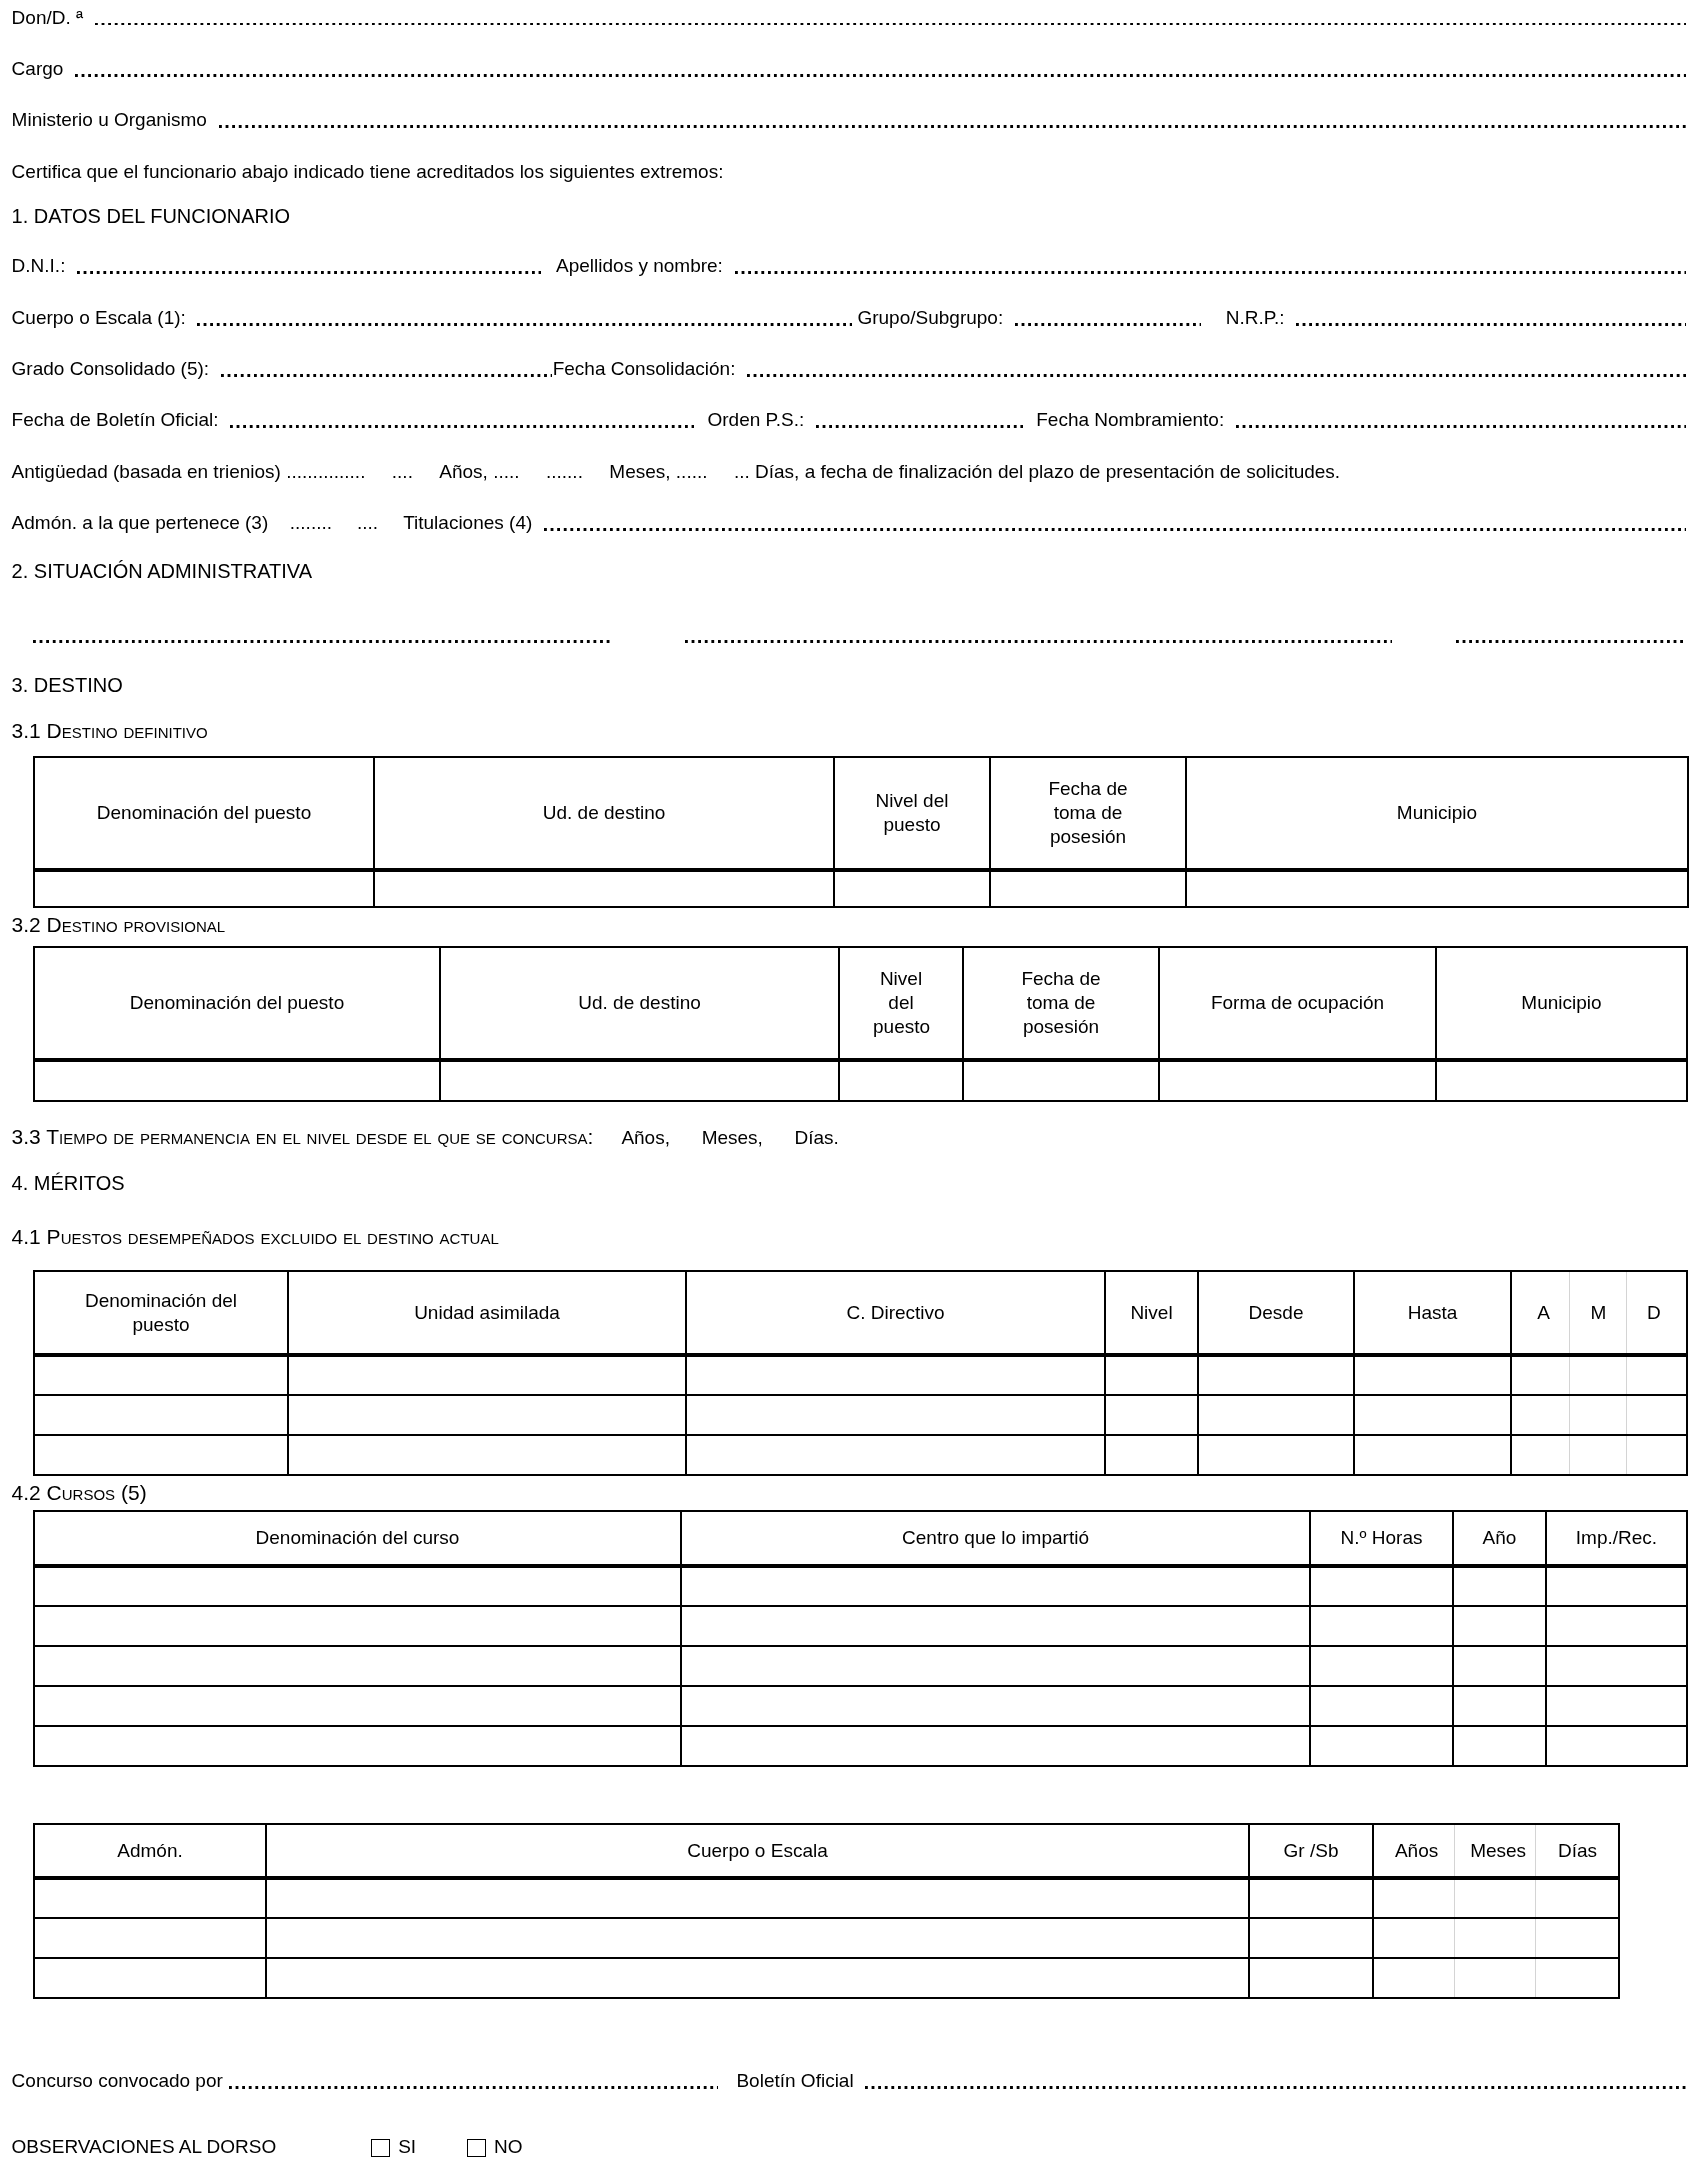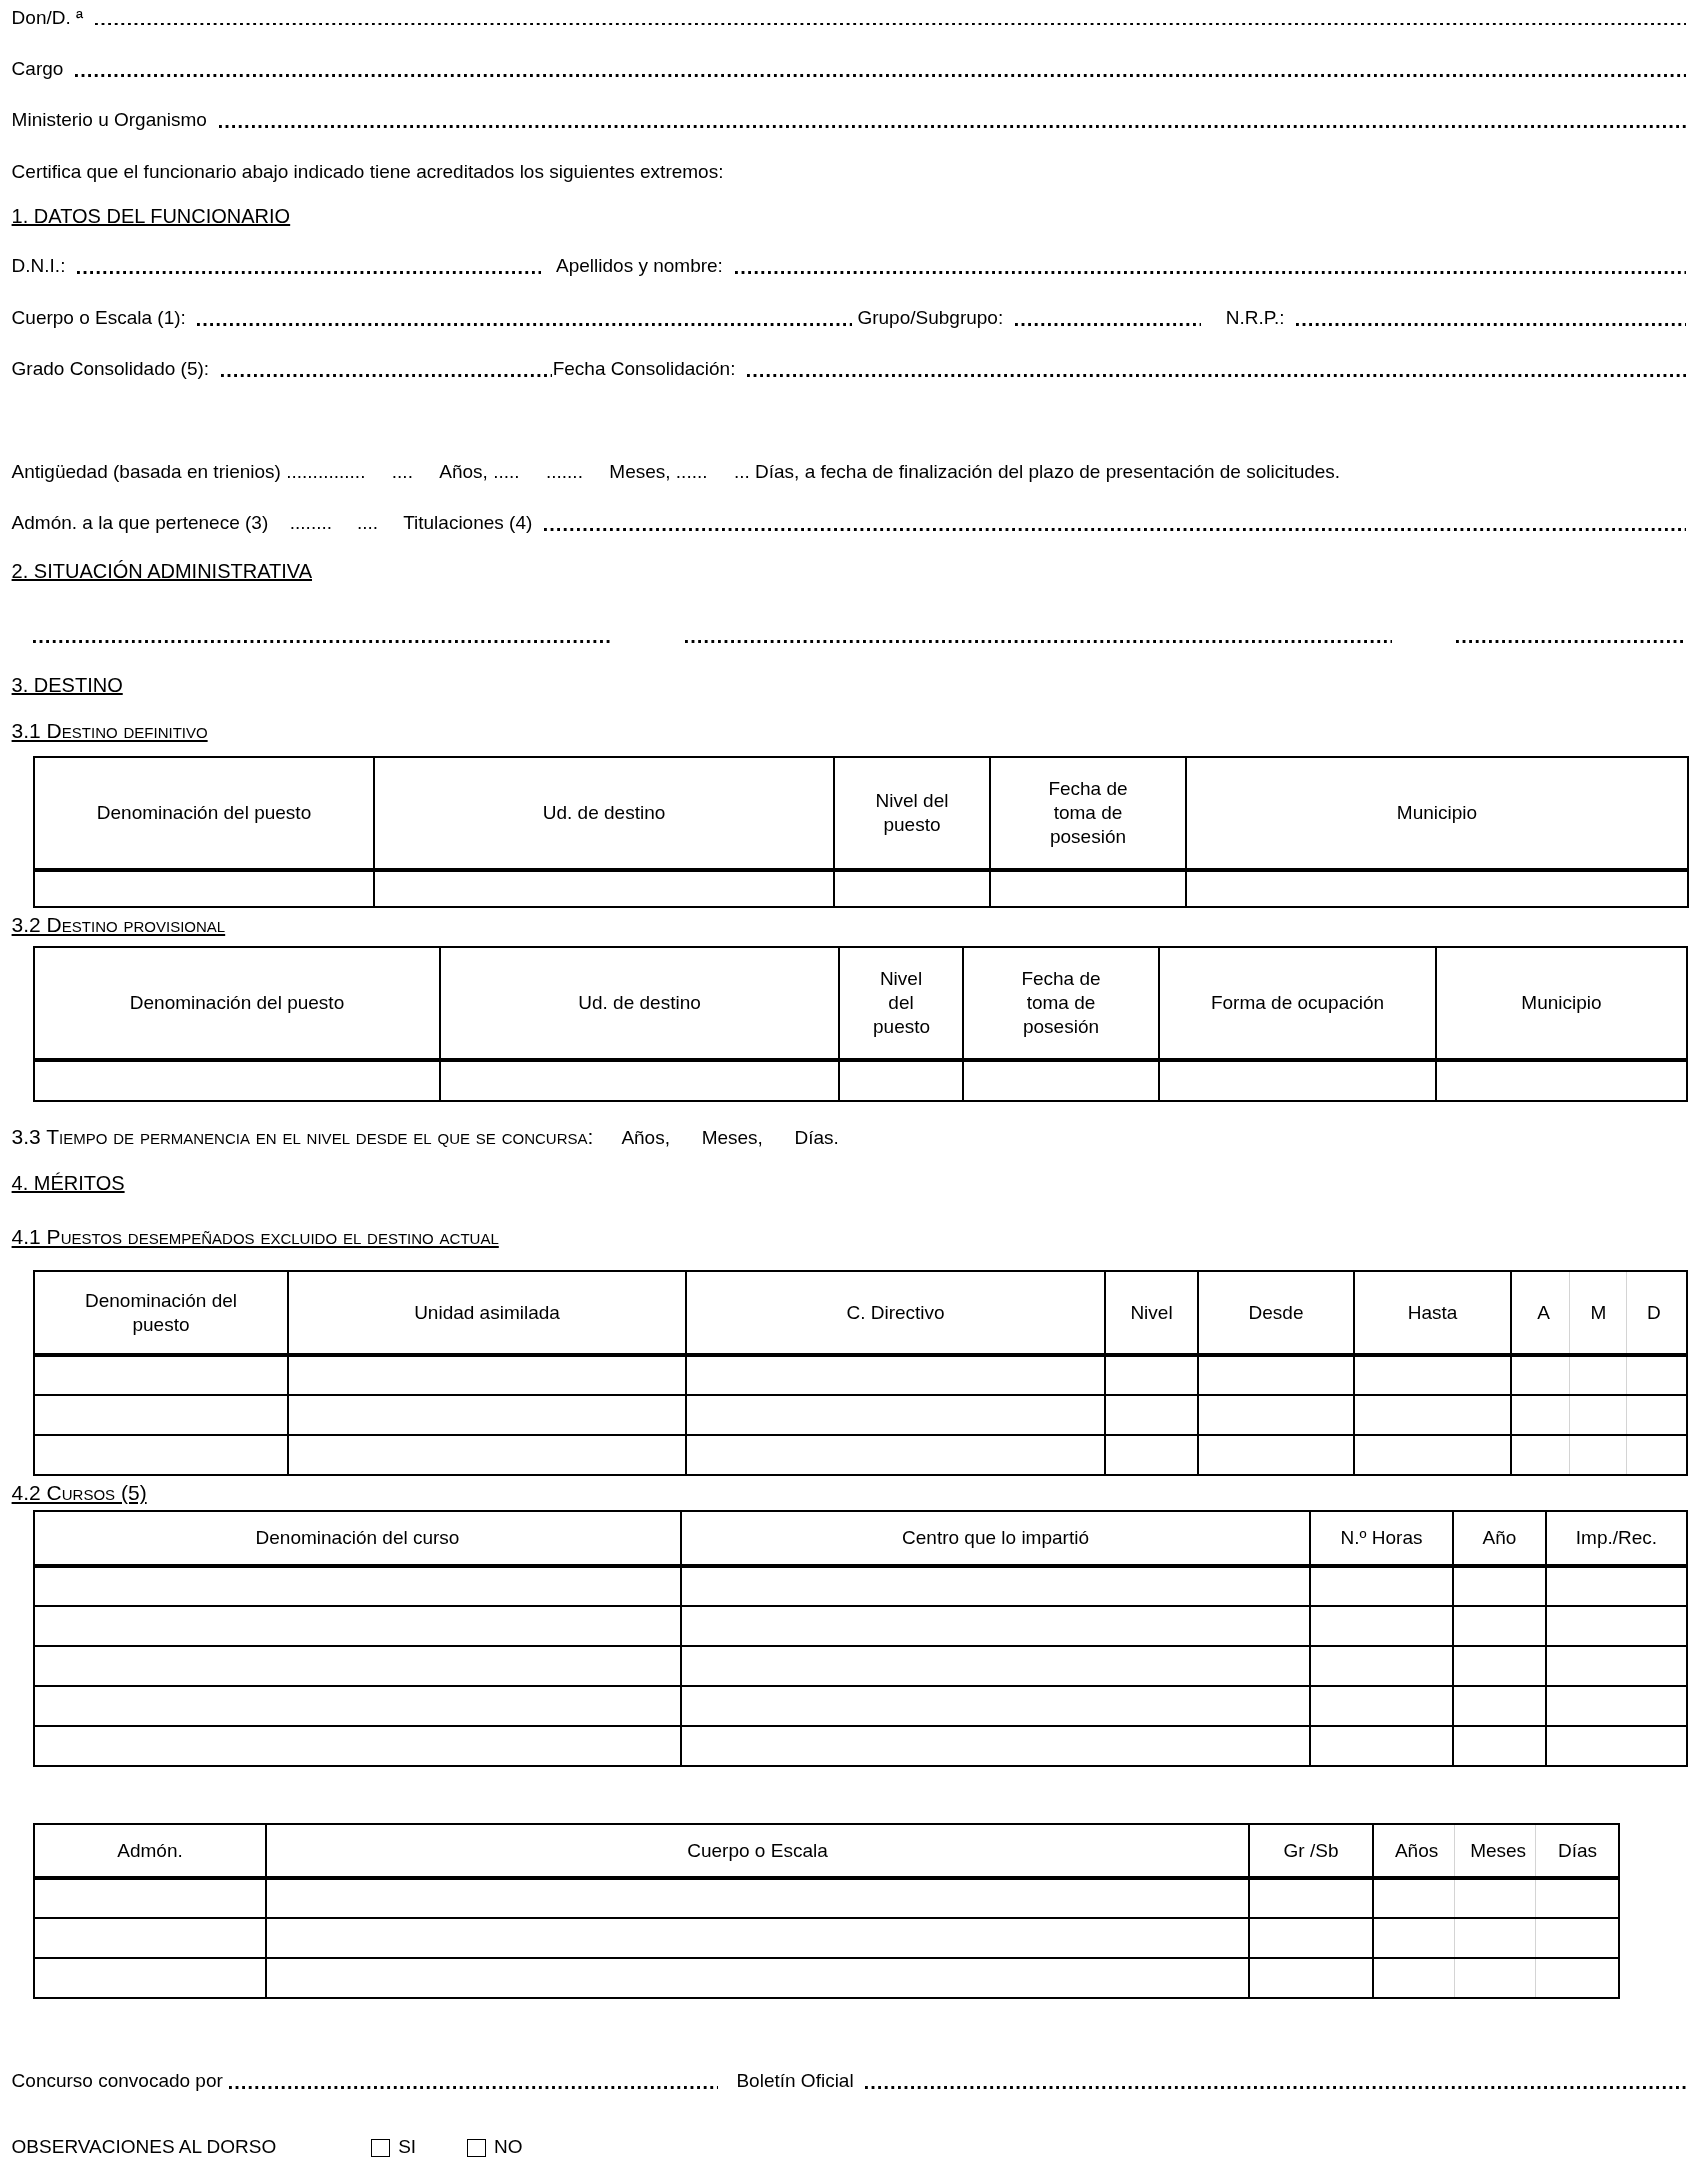--- a/index.html
+++ b/index.html
@@ -13,21 +13,21 @@
     display:flex; align-items:baseline; white-space:nowrap;
   }
   .lbl { flex:0 0 auto; }
   .dotfill, .dotseg {
     align-self:flex-end; height:2.5px; margin:0 0 3.3px 11.6px;
     background-image:linear-gradient(to right,#000 0 2.5px,transparent 2.5px);
     background-size:6.6px 2.5px; background-repeat:repeat-x;
   }
   .dotfill { flex:1 1 auto; }
   .dotseg  { flex:0 0 auto; }
-  .title { position:absolute; left:11.6px; font-size:20px; white-space:nowrap;text-decoration:underline; }
+  .title { position:absolute; left:11.6px; font-size:20px; white-space:nowrap; }
   .sc { font-variant:small-caps; font-size:21px; }
   .tbl { position:absolute; border-collapse:collapse; table-layout:fixed; background:#fff; }
   .tbl th, .tbl td {
     border:2.5px solid #000; font-weight:normal; text-align:center;
     vertical-align:middle; padding:0 5px; font-size:19px; line-height:24px;
   }
   .tbl thead th { border-bottom:4.1px solid #000; }
   .hwrap { margin:0 auto; }
   .spread { display:flex; justify-content:space-around; align-items:baseline; }
   .faintcols {
@@ -83,20 +83,28 @@
     <span class="dotfill"></span>
   </div>
 
   <div class="line" style="top:358px">
     <span class="lbl">Grado Consolidado (5):</span>
     <span class="dotseg" style="width:331px"></span>
     <span class="lbl" style="margin-left:1px">Fecha Consolidación:</span>
     <span class="dotfill"></span>
   </div>
 
+  <div class="line" style="top:409px">
+    <span class="lbl">Fecha de Boletín Oficial:</span>
+    <span class="dotseg" style="width:464px"></span>
+    <span class="lbl" style="margin-left:13.3px">Orden P.S.:</span>
+    <span class="dotseg" style="width:207px"></span>
+    <span class="lbl" style="margin-left:13.3px">Fecha Nombramiento:</span>
+    <span class="dotfill"></span>
+  </div>
 
   <div class="line" style="top:461px">
     <span class="lbl">Antigüedad (basada en trienios) ...............&nbsp;&nbsp;&nbsp;&nbsp;&nbsp;....&nbsp;&nbsp;&nbsp;&nbsp;&nbsp;Años, .....&nbsp;&nbsp;&nbsp;&nbsp;&nbsp;.......&nbsp;&nbsp;&nbsp;&nbsp;&nbsp;Meses, ......&nbsp;&nbsp;&nbsp;&nbsp;&nbsp;... Días, a fecha de finalización del plazo de presentación de solicitudes.</span>
   </div>
 
   <div class="line" style="top:512px">
     <span class="lbl">Admón. a la que pertenece (3)</span>
     <span class="lbl" style="margin-left:21.5px">........</span>
     <span class="lbl" style="margin-left:25px">....</span>
     <span class="lbl" style="margin-left:25px">Titulaciones (4)</span>

